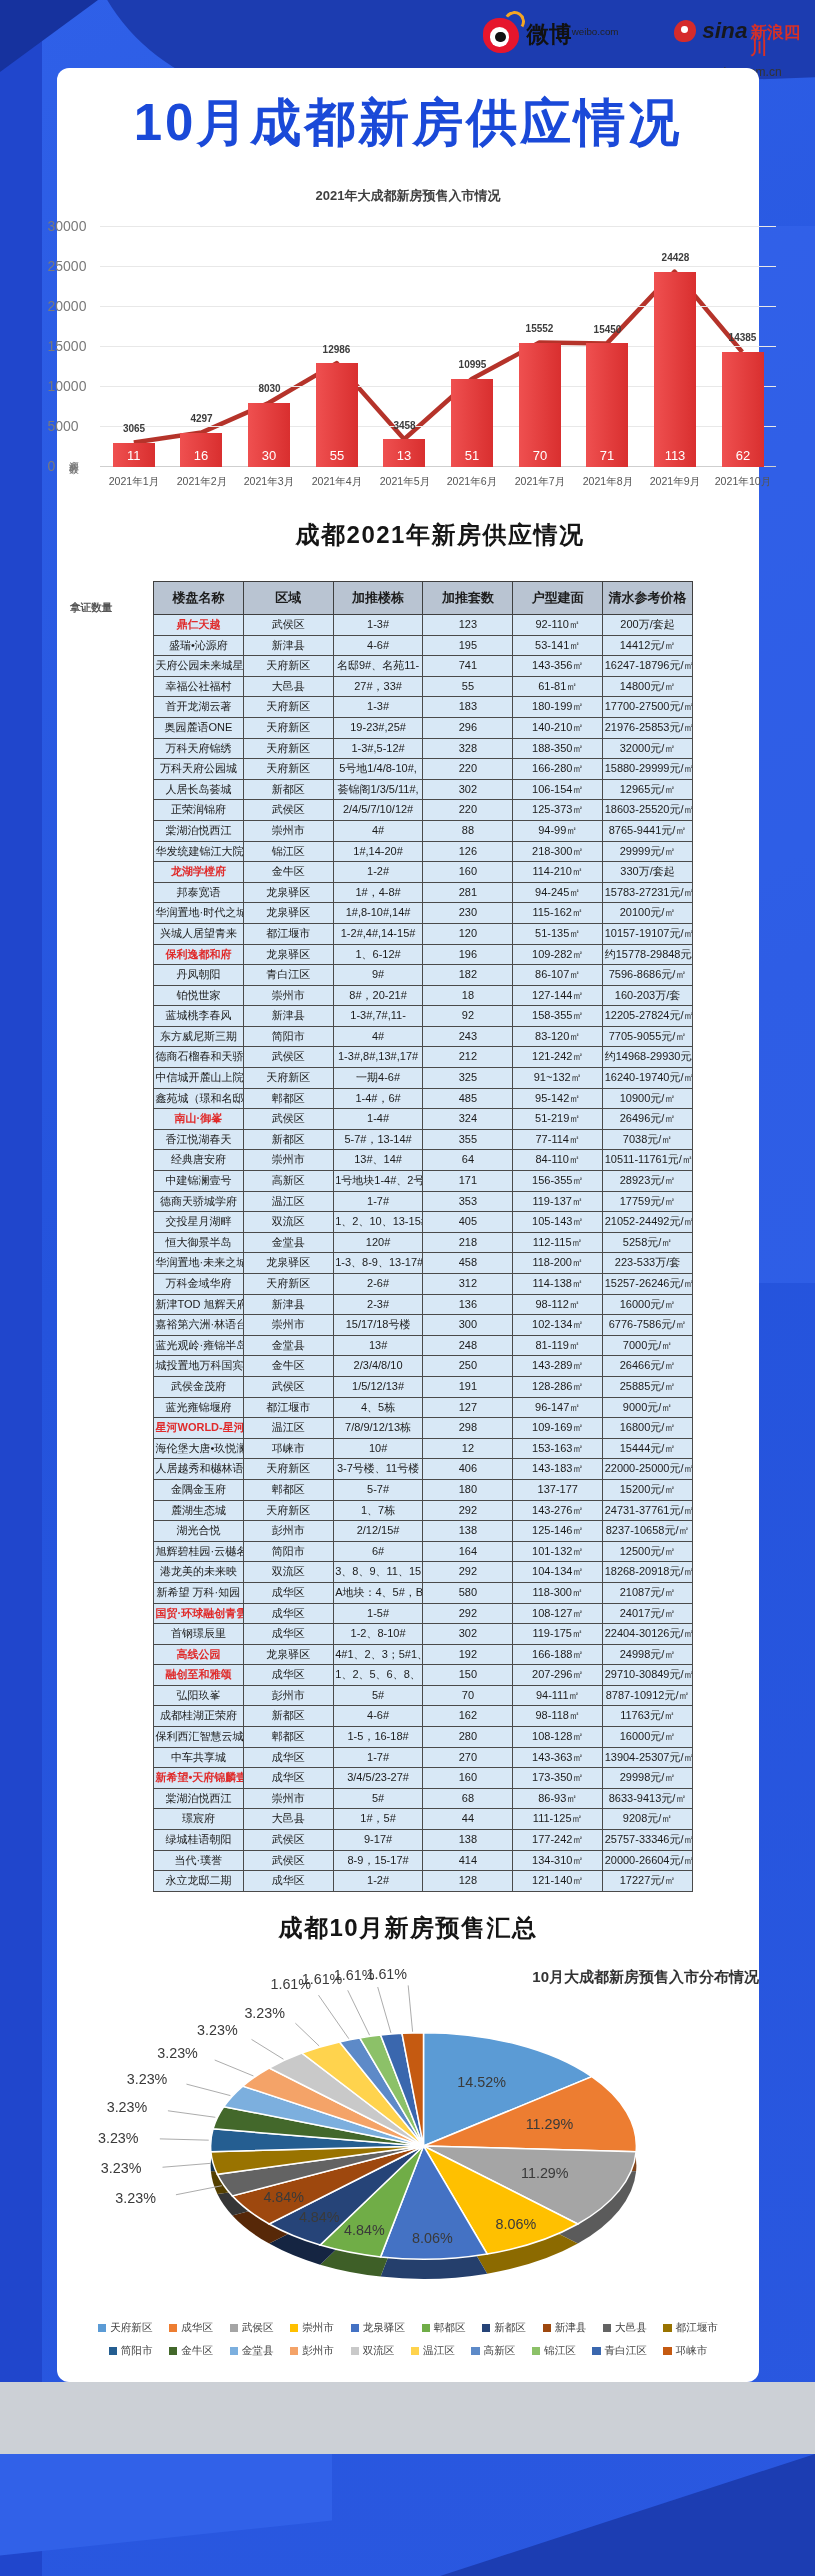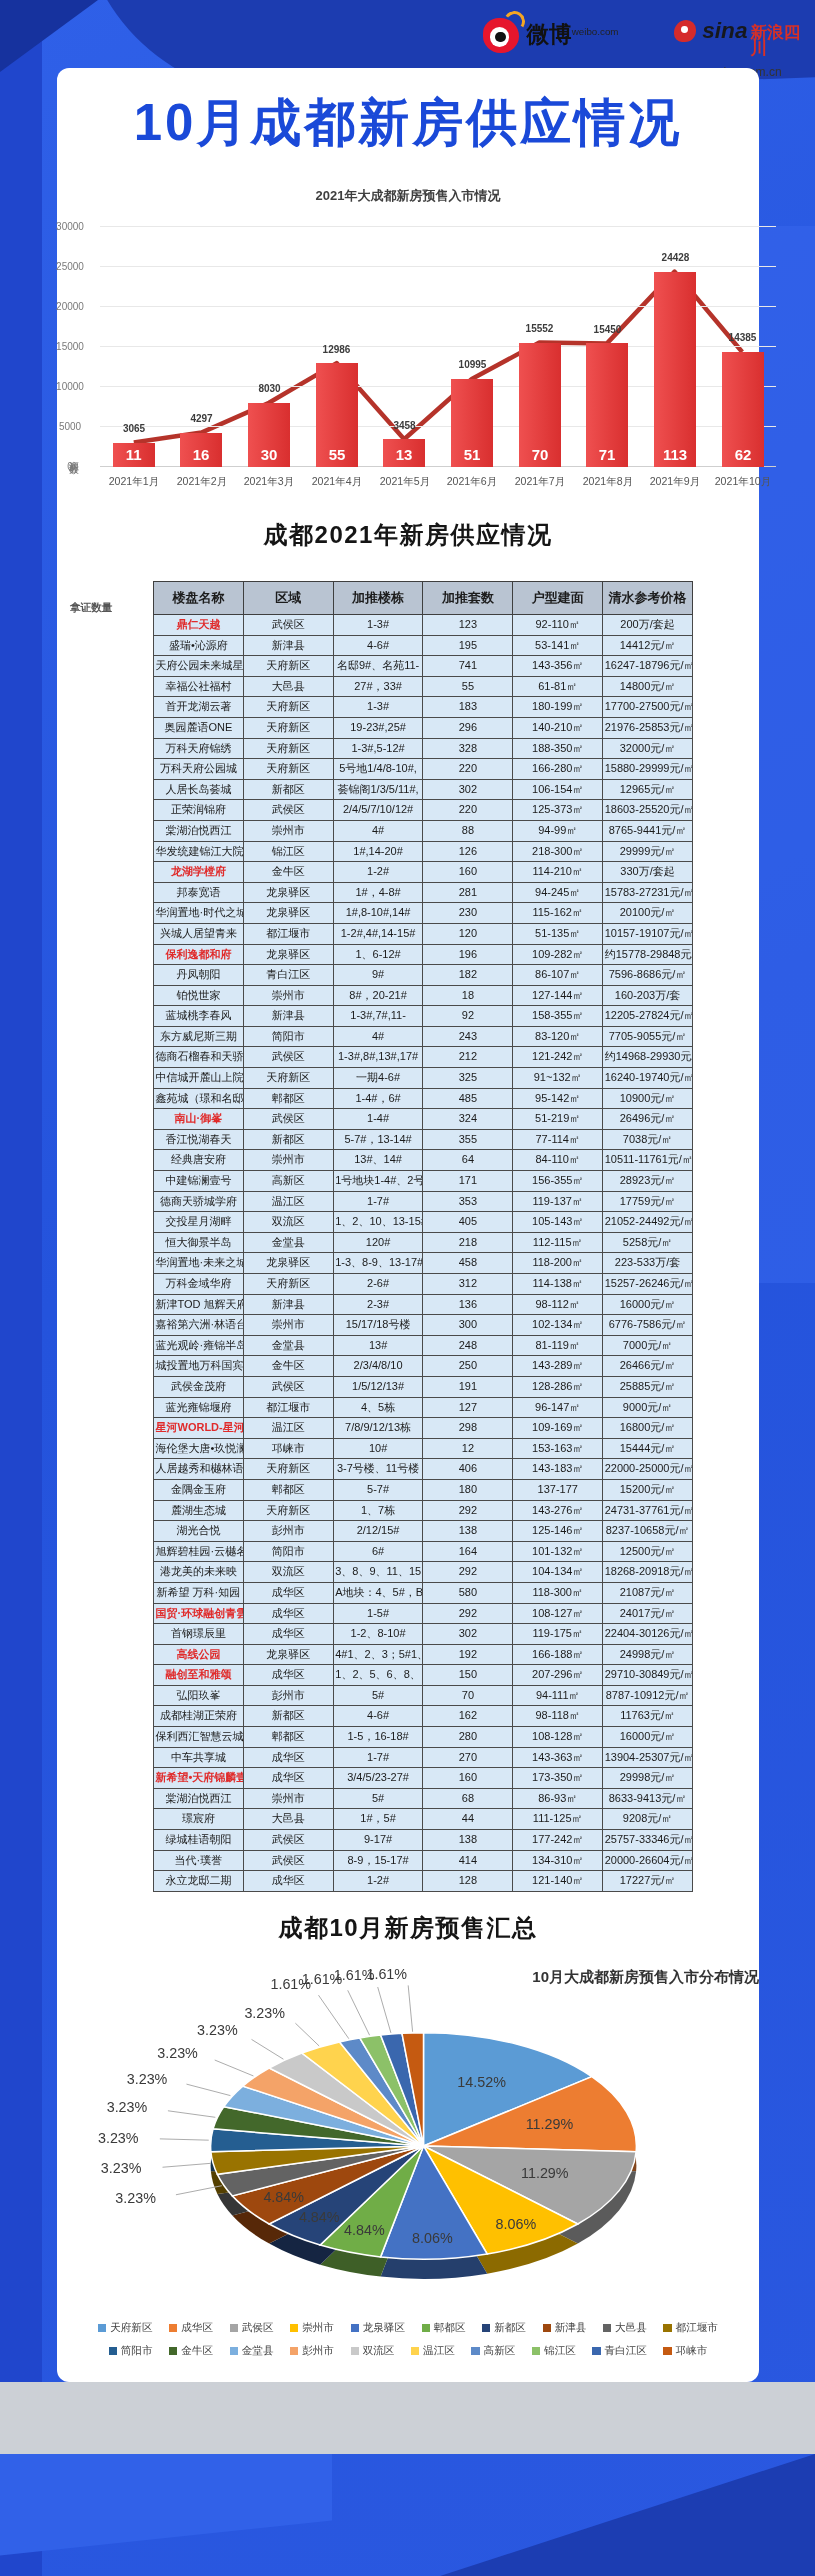--- a/index.html
+++ b/index.html
@@ -37,33 +37,33 @@
   .sn-word{font-size:22.6px;font-weight:900;font-style:italic;color:#16181d;}
   .sn-brand{font-size:16.6px;font-weight:900;color:#d93025;}
   .sn-domain{font-size:12px;color:#333;margin-top:8px;}
   
   .card{position:absolute;left:57px;top:68px;width:702px;height:2314px;background:#ffffff;
         border-radius:12px;}
   .page-title{position:absolute;left:0;top:21px;width:100%;text-align:center;
               font-size:51px;font-weight:900;color:#1a49d8;letter-spacing:3px;}
   .section-heading{position:absolute;left:0;width:100%;text-align:center;
                    font-size:24px;font-weight:800;color:#151515;letter-spacing:1.5px;}
-  #section1{top:451px;}
+  #section1{top:451px;padding-left:32px;}
   #section2{top:1844px;}
   
   .bar-chart-title{position:absolute;left:0;top:119px;width:100%;text-align:center;
                    font-size:13px;font-weight:700;color:#3f3f3f;}
   #bar-plot{position:absolute;left:43px;top:159px;width:676px;height:240px;}
   .gridline{position:absolute;left:0;width:100%;height:0.8px;background:#e8e8e8;}
   .gridline.base{background:#cfcfcf;}
-  .ytick{position:absolute;right:calc(100% + 7.5px);width:45px;text-align:center;
-         font-size:10px;color:#7a7a7a;line-height:13.6px;}
+  .ytick{position:absolute;right:calc(100% + 7.5px);width:45px;text-align:left;
+         font-size:14px;color:#7a7a7a;line-height:13.6px;}
   .bar{position:absolute;bottom:0;width:42px;background:linear-gradient(90deg,#ef5050,#d92f2f);}
   .bval{position:absolute;width:91px;text-align:center;font-size:10px;font-weight:700;color:#3c3c3c;}
-  .bperm{position:absolute;bottom:4.5px;width:45px;text-align:center;font-size:15px;font-weight:700;color:#fff;}
+  .bperm{position:absolute;bottom:4.5px;width:45px;text-align:center;font-size:13px;font-weight:400;color:#fff;}
   .xlab{position:absolute;top:248px;text-align:center;font-size:10.6px;color:#555;}
   #bar-line-svg{position:absolute;left:0;top:0;width:676px;height:240px;overflow:visible;}
   .bar-ylabel{position:absolute;left:-33px;top:226px;writing-mode:vertical-rl;
               font-size:9.8px;color:#777;letter-spacing:1.5px;}
   .permits-caption{position:absolute;left:-30px;top:374px;font-size:10.6px;font-weight:700;color:#555;}
   
   #data-table{position:absolute;left:96px;top:513px;width:540px;border-collapse:collapse;table-layout:fixed;}
   #data-table th{background:#b9c4d2;color:#1c1c1c;font-size:13px;font-weight:800;
                  border:0.8px solid #3f3f3f;height:32px;padding:0;}
   #data-table td{background:#d8e8f6;color:#1b1b1b;font-size:11px;text-align:center;

